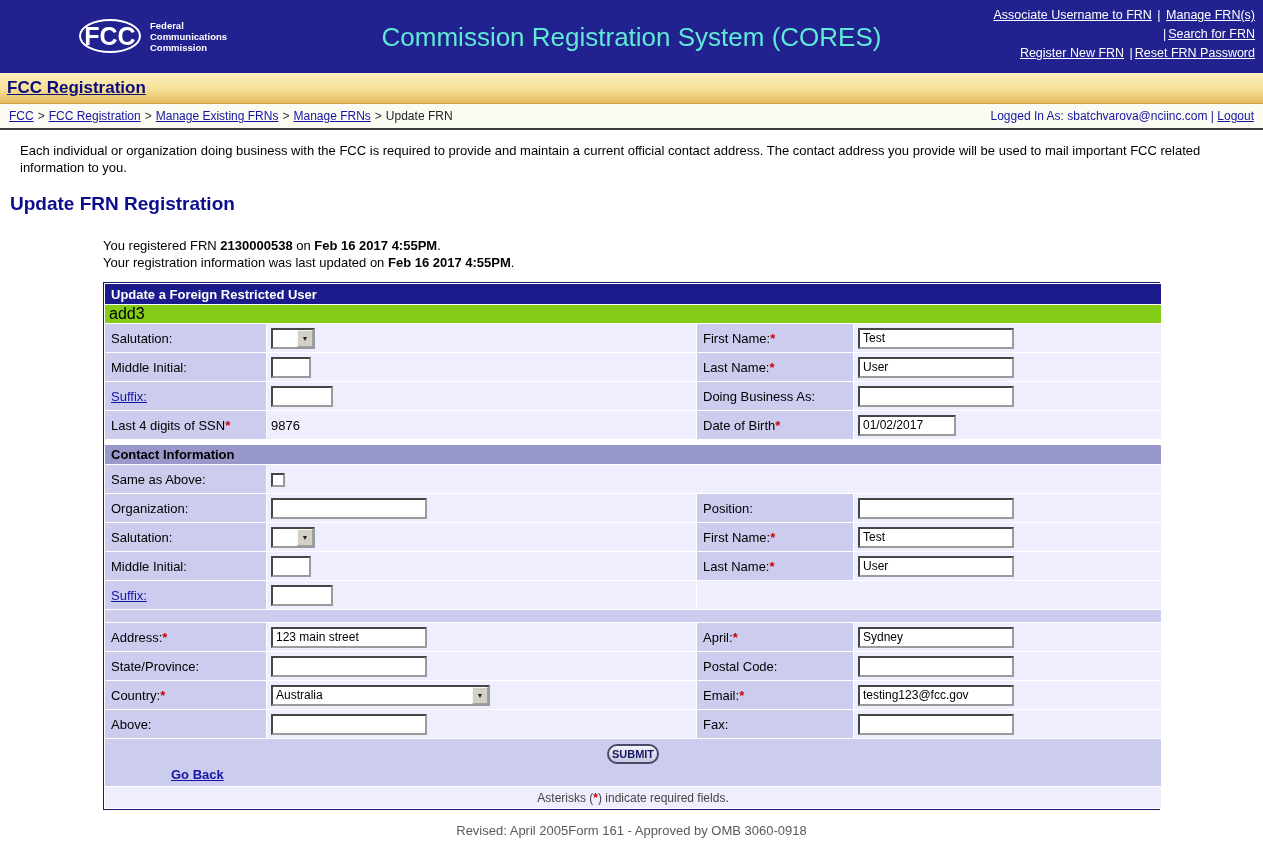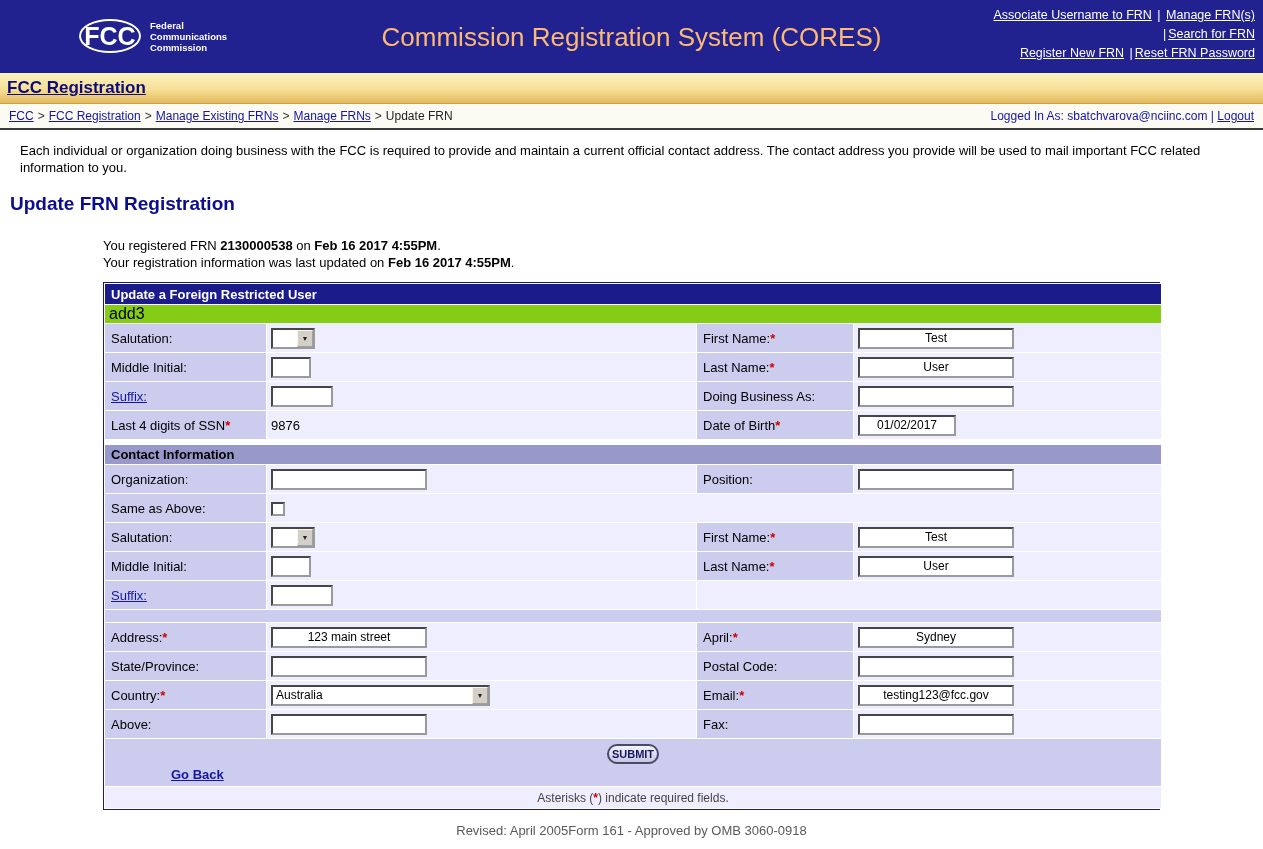--- a/index.html
+++ b/index.html
@@ -4,21 +4,21 @@
 <style>
   * { margin:0; padding:0; box-sizing:border-box; }
   html,body { width:1263px; height:849px; overflow:hidden; background:#fff;
     font-family:"Liberation Sans", sans-serif; color:#000; }
 
   
   .topbar { position:relative; height:73px; background:#21218f; color:#fff; }
   .logo-block { position:absolute; left:78px; top:12px; display:flex; align-items:center; }
   .agency { margin-left:8px; font-size:9.5px; font-weight:bold; line-height:11px; color:#fff; }
   .sys-title { position:absolute; left:50%; top:50%; transform:translate(-50%,-50%);
-    font-size:26px; font-weight:normal; white-space:nowrap; color:#fdba74; }
+    font-size:26px; font-weight:normal; white-space:nowrap; color:#5eead4; }
   .top-links { position:absolute; right:8px; top:6px; text-align:right; font-size:12.5px; line-height:19px; }
   .top-links a { color:#fff; text-decoration:underline; cursor:pointer; }
   .top-links .sep { color:#fff; text-decoration:none; margin:0 2px; }
 
   
   .banner { height:31px; background:linear-gradient(180deg,#fdf2c0 0%,#f7df95 55%,#e3ba5e 100%);
     display:flex; align-items:center; padding-left:7px; border-bottom:1px solid #c9a045; }
   .banner a { color:#0b0b7e; font-weight:bold; font-size:17px; text-decoration:underline; cursor:pointer; }
 
   
@@ -44,21 +44,21 @@
   td.inp { background:#eeeeff; padding:2px 4px; height:29px; }
   tr.thead td { background:#1b1b8c; color:#fff; font-weight:bold; height:21px; padding-left:6px; }
   tr.subhead td { background:#84cc16; font-size:16px; height:17px; padding-left:4px; }
   tr.sechead td { background:#9898cb; font-weight:bold; height:20px; padding-left:6px; }
   tr.gap-white td { background:#fff; height:5px; padding:0; border:none; }
   tr.gap-lav td { background:#ccccee; height:13px; padding:0; }
   .req { color:#cc0000; font-weight:bold; }
   .lbl-link { color:#1515a3; text-decoration:underline; cursor:pointer; }
 
   input.txt { height:21px; border:2px inset #9a9a9a; background:#fff;
-    font-family:"Liberation Sans", sans-serif; font-size:12px; padding:1px 3px; vertical-align:middle;text-align:center; }
+    font-family:"Liberation Sans", sans-serif; font-size:12px; padding:1px 3px; vertical-align:middle; }
   .w155 { width:156px; } .w38 { width:40px; } .w60 { width:62px; } .w95 { width:98px; }
 
   .sel { display:inline-flex; height:21px; border:2px inset #9a9a9a; background:#fff;
     vertical-align:middle; align-items:stretch; }
   .sel-val { flex:1; display:flex; align-items:center; font-size:12px; padding:0 3px; overflow:hidden; white-space:nowrap; }
   .sel-btn { width:16px; background:#d4d0c8; border:1px outset #f5f5f5;
     display:flex; align-items:center; justify-content:center; font-size:7px; color:#222; }
   .sel-sal { width:44px; } .sel-country { width:219px; }
 
   .checkbox { display:inline-block; width:14px; height:14px; background:#fff;
@@ -186,29 +186,29 @@
 
   <tr class="gap-white">
           <td colspan="4"></td>
         </tr>
 
   <tr class="sechead">
     <td colspan="4">Contact Information</td>
   </tr>
 
   <tr>
-    <td class="lbl"><span>Organization:</span></td>
-    <td class="inp"><input class="txt w155" value="" style=""></td>
-    <td class="lbl"><span>Position:</span></td>
-    <td class="inp"><input class="txt w155" value="" style=""></td>
-  </tr>
-
-  <tr>
     <td class="lbl"><span>Same as Above:</span></td>
     <td class="inp" colspan="3"><span class="checkbox"></span></td>
+  </tr>
+
+  <tr>
+    <td class="lbl"><span>Organization:</span></td>
+    <td class="inp"><input class="txt w155" value="" style=""></td>
+    <td class="lbl"><span>Position:</span></td>
+    <td class="inp"><input class="txt w155" value="" style=""></td>
   </tr>
 
   <tr>
     <td class="lbl"><span>Salutation:</span></td>
     <td class="inp">
       <span class="sel sel-sal">
         <span class="sel-val"></span>
         <span class="sel-btn">▼</span>
       </span>
     </td>

